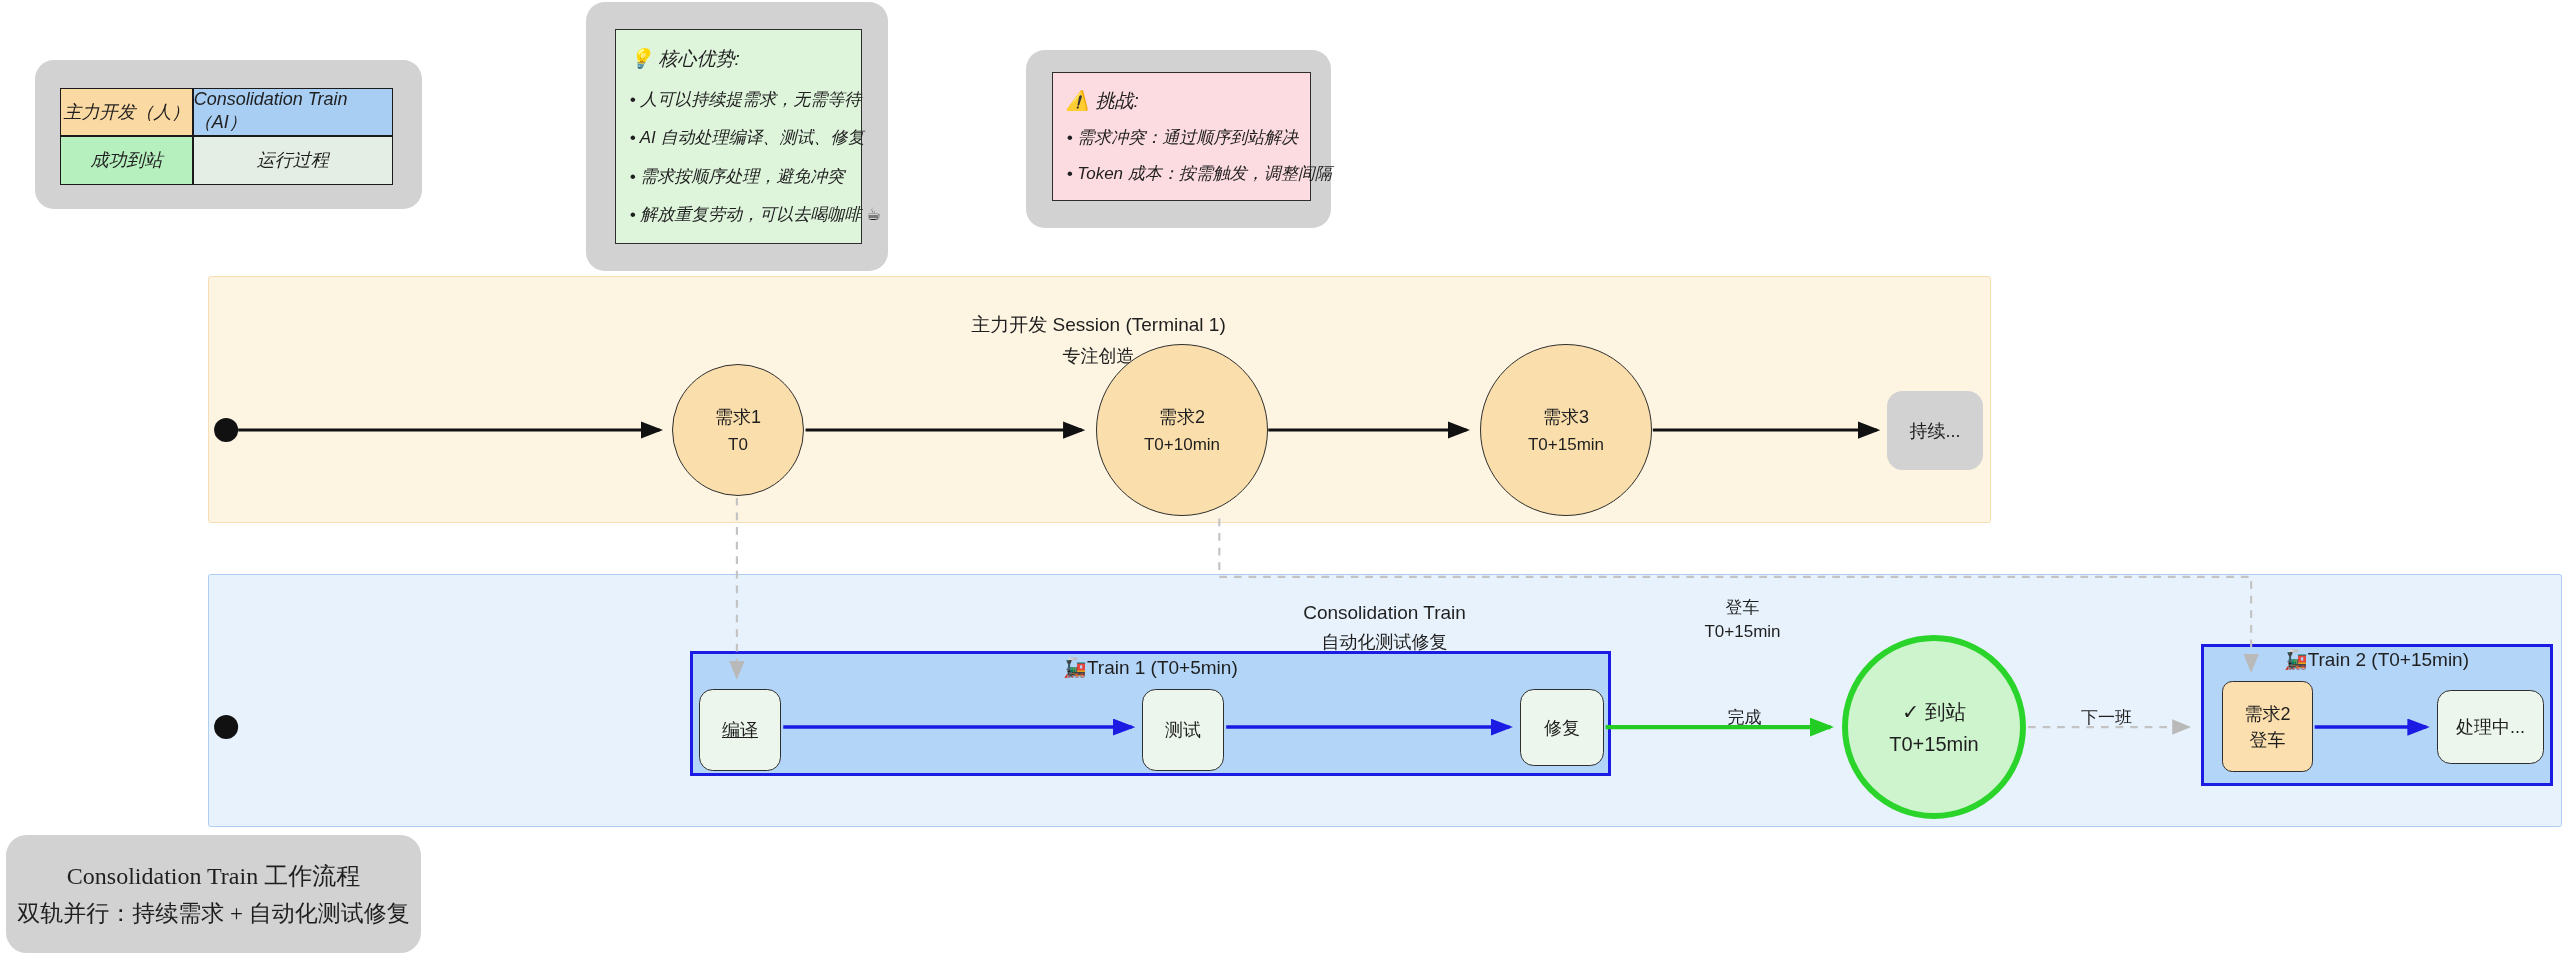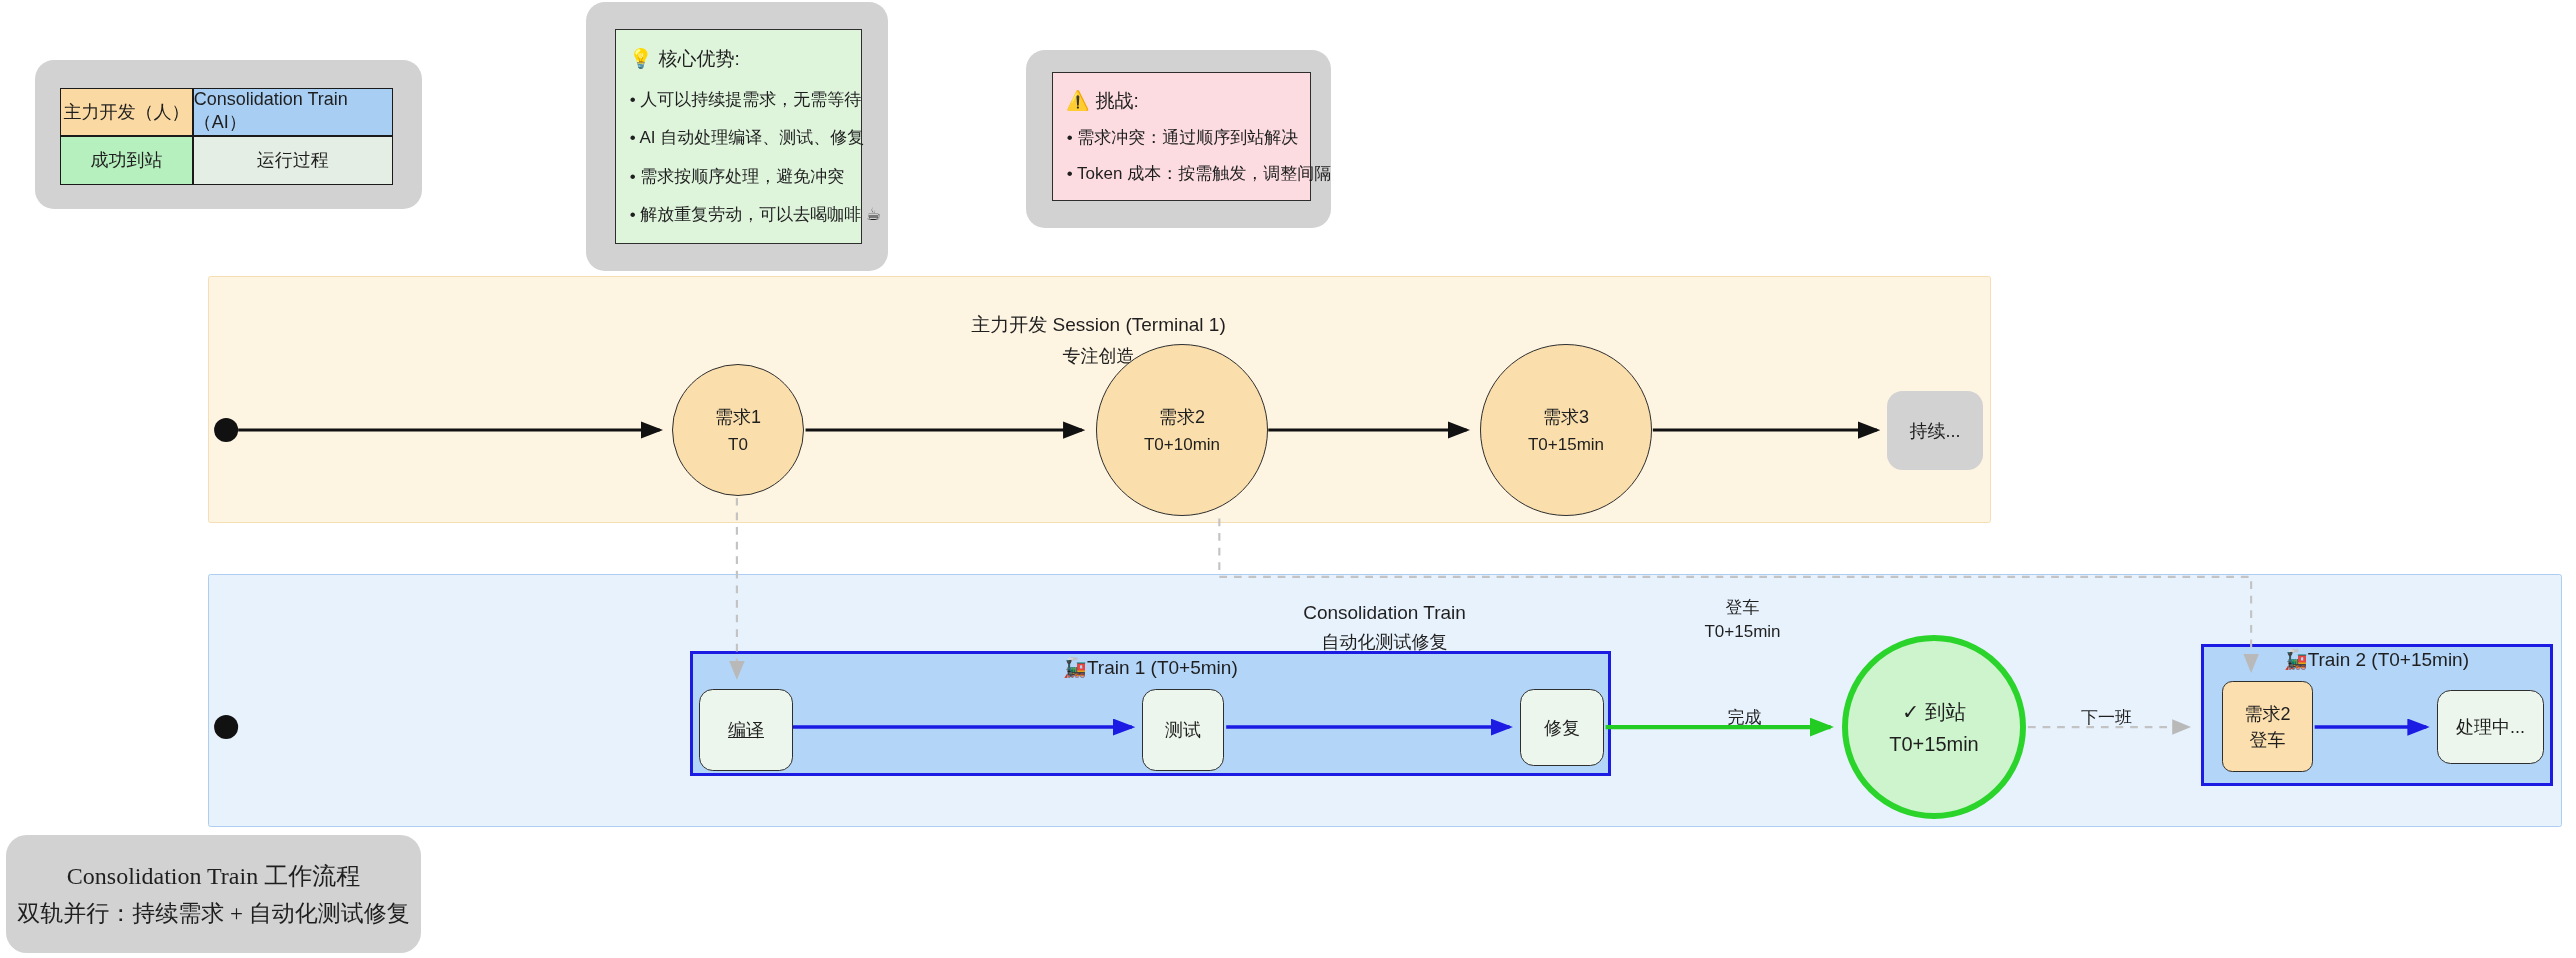--- a/index.html
+++ b/index.html
@@ -1,21 +1,21 @@
 <!DOCTYPE html>
 <html style="font-size:13.7px"><head>
 <meta charset="utf-8">
 <style>
   html,body{margin:0;padding:0;background:#ffffff;}
   .canvas{
     position:relative;width:2576px;height:958px;background:#ffffff;overflow:hidden;
     font-family:"Liberation Sans","DejaVu Sans",sans-serif;color:#1f1f1f;
   }
   
-  .gray-card{position:absolute;background:#d2d2d2;border-radius:19px;}
+  .gray-card{position:absolute;background:#d2d2d2;border-radius:19px;font-style:italic;}
   
   .legend-table{
     position:absolute;left:25px;top:27.5px;width:333px;height:97px;
     display:grid;grid-template-columns:131px 1fr;grid-template-rows:1fr 1fr;
     background:#1a1a1a;gap:1.7px;border:1.7px solid #1a1a1a;box-sizing:border-box;
   }
   .legend-cell{display:flex;align-items:center;justify-content:center;font-size:18px;}
   
   .note-box{position:absolute;border:1.7px solid #2e2e2e;box-sizing:border-box;
     display:flex;flex-direction:column;justify-content:space-around;padding:8.6px 13.7px;}
@@ -168,21 +168,21 @@
   </div>
   <div class="circle-node" style="left:1480px;top:344px;width:172px;height:172px;">
     <div class="nl">需求3</div>
     <div class="nt">T0+15min</div>
   </div>
 
   <div class="cont-box">
     <span>持续...</span>
   </div>
 
-  <div class="step-box" style="left:699px;top:689px;width:94px;height:82px;text-decoration:underline;">
+  <div class="step-box" style="left:699px;top:689px;width:82px;height:82px;text-decoration:underline;">
     <span>编译</span>
   </div>
   <div class="step-box" style="left:1142px;top:689px;width:82px;height:82px;">
     <span>测试</span>
   </div>
   <div class="step-box" style="left:1520px;top:689px;width:84px;height:77px;">
     <span>修复</span>
   </div>
 
   <div class="arrival-circle">

